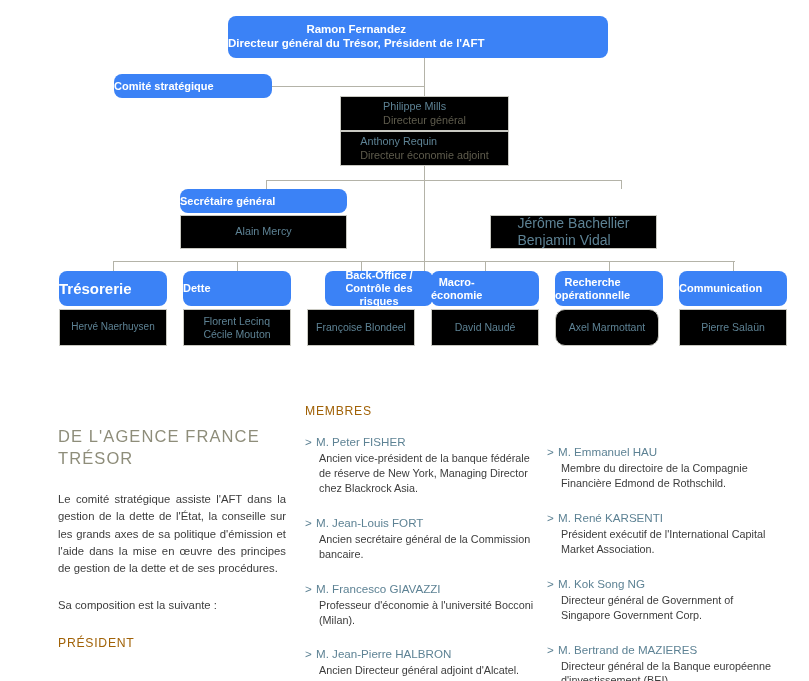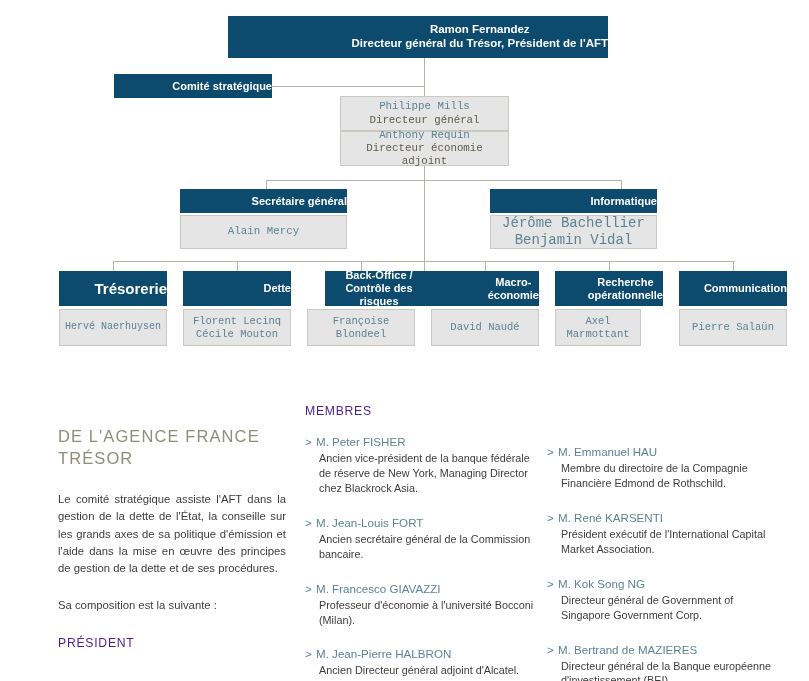--- a/index.html
+++ b/index.html
@@ -23,42 +23,41 @@
     width: 809px;
     height: 385px;
   }
 
   .node {
     position: absolute;
     box-sizing: border-box;
   }
 
   .node-head {
-    background: #0c4a6e;
+    background: #3b82f6;
     color: #ffffff;
     font-weight: bold;
     display: flex;
     align-items: center;
-    justify-content: flex-end;
+    justify-content: flex-start;
     text-align: center;
     line-height: 1.18;
     box-sizing: border-box;
+    border-radius: 8px;
   }
 
   .node-body {
-    background: #e5e5e5;
+    background: #000000;
     border: 1px solid #c9c9c2;
     display: flex;
     align-items: center;
     justify-content: center;
-    text-align: center;
     line-height: 1.22;
     box-sizing: border-box;
     color: #5d8294;
-    font-family: Liberation Mono, monospace;
   }
   .node-body .role {
     color: #5f5c4d;
     display: block;
   }
   .node-body .pname { display: block; }
 
   
   .ln {
     position: absolute;
@@ -98,21 +97,21 @@
     margin: 22px 0 0 0;
   }
   .compo-par {
     font-size: 11.3px;
     line-height: 1.52;
     color: #3c3c3c;
     margin: 20px 0 0 0;
   }
 
   .sect-label {
-    color: #4c1d95;
+    color: #a16207;
     font-size: 12.2px;
     letter-spacing: 0.75px;
     font-weight: normal;
     margin: 0;
   }
   #col-left .sect-label { margin-top: 22px; }
   #col-mid  .sect-label { margin-top: 12px; }
 
   .person {
     margin-top: 14px;
@@ -184,23 +183,20 @@
 
   <div class="node node-head" style="left:180px; top:189px; width:167px; height:24px; font-size:11px;">
     <span>Secrétaire général</span>
   </div>
   <div class="node node-body" style="left:180px; top:215px; width:167px; height:34px; font-size:10.8px;">
     <div>
       <span class="pname">Alain Mercy</span>
     </div>
   </div>
 
-  <div class="node node-head" style="left:490px; top:189px; width:167px; height:24px; font-size:11px;">
-    <span>Informatique</span>
-  </div>
   <div class="node node-body" style="left:490px; top:215px; width:167px; height:34px; font-size:14px;">
     <div>
       <span class="pname">Jérôme Bachellier</span>
       <span class="pname">Benjamin Vidal</span>
     </div>
   </div>
 
   <div class="ln ln-h" style="left:113px; top:261px; width:622px;"></div>
   <div class="ln ln-v" style="left:113px; top:261px; height:10px;"></div>
   <div class="ln ln-v" style="left:237px; top:261px; height:10px;"></div>
@@ -255,21 +251,21 @@
       <span class="pname">David Naudé</span>
     </div>
   </div>
 
   <div class="node node-head" style="left:555px; top:271px; width:108px; height:35px; font-size:11px;">
     <div>
       <div>Recherche</div>
       <div>opérationnelle</div>
     </div>
   </div>
-  <div class="node node-body" style="left:555px; top:309px; width:86px; height:37px; font-size:10.5px;">
+  <div class="node node-body" style="left:555px; top:309px; width:104px; height:37px; font-size:10.5px;border-radius:10px;">
     <div>
       <span class="pname">Axel Marmottant</span>
     </div>
   </div>
 
   <div class="node node-head" style="left:679px; top:271px; width:108px; height:35px; font-size:11px;">
     <div>
       <div>Communication</div>
     </div>
   </div>

